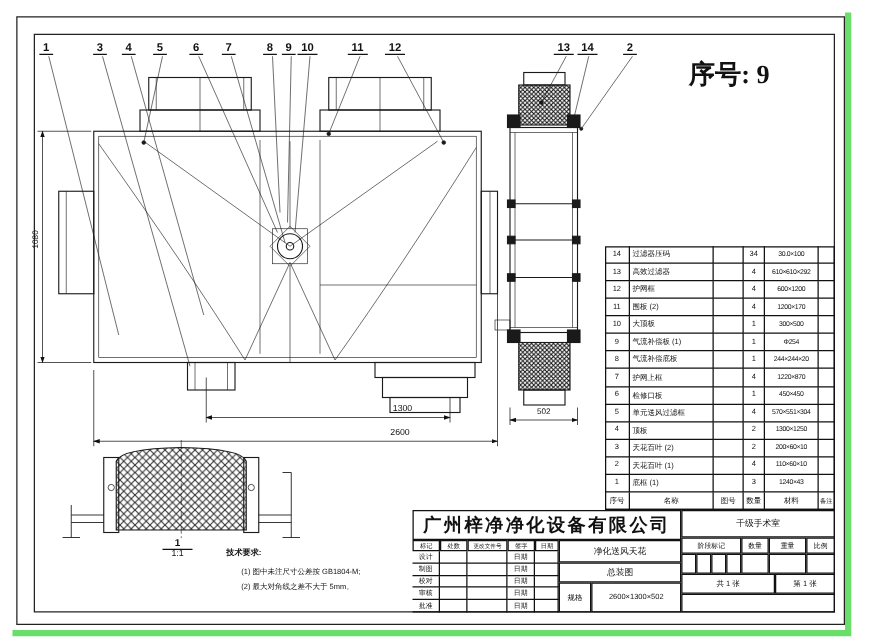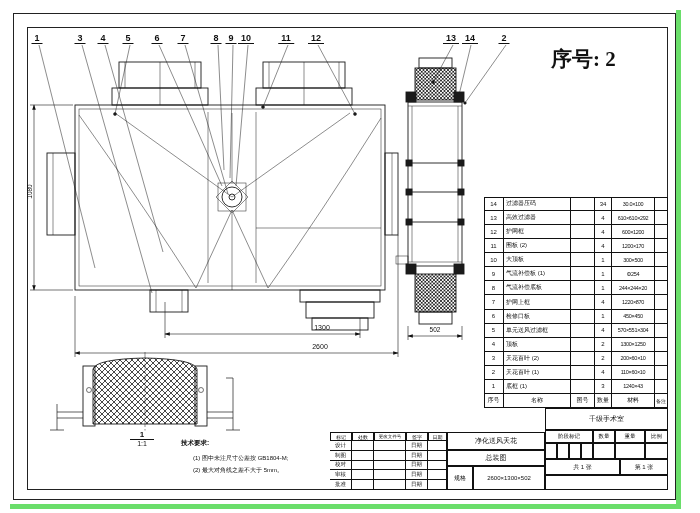--- a/index.html
+++ b/index.html
@@ -174,21 +174,21 @@
       <line x1="506" y1="45" x2="465" y2="103"></line>
       <circle cx="115" cy="114" r="1.5"></circle>
         <circle cx="263" cy="107" r="1.5"></circle>
       <circle cx="355" cy="114" r="1.5"></circle>
         <circle cx="433" cy="82" r="1.5"></circle>
       <circle cx="459" cy="95" r="1.3"></circle>
         <circle cx="465" cy="103" r="1.3"></circle>
     </g>
   </svg>
 
-  <div class="txt" style="left:551px;top:45px;font-size:21px;font-weight:bold;font-family:'Liberation Serif',serif;">序号: 2</div>
+  <div class="txt" style="left:551px;top:45px;font-size:21px;font-weight:bold;font-family:'Liberation Serif',serif;">序号: 9</div>
 
   <span class="balloon" style="left:37px;top:33px;">1</span>
   <span class="balloon" style="left:80px;top:33px;">3</span>
   <span class="balloon" style="left:103px;top:33px;">4</span>
   <span class="balloon" style="left:128px;top:33px;">5</span>
   <span class="balloon" style="left:157px;top:33px;">6</span>
   <span class="balloon" style="left:183px;top:33px;">7</span>
   <span class="balloon" style="left:216px;top:33px;">8</span>
   <span class="balloon" style="left:231px;top:33px;">9</span>
   <span class="balloon" style="left:246px;top:33px;">10</span>
@@ -331,20 +331,21 @@
 
   <div class="bom-row" style="top:394px;height:14px;">
     <div class="c c-no">序号</div>
     <div class="c c-name" style="justify-content:center;padding-left:0;">名称</div>
     <div class="c c-dwg">图号</div>
     <div class="c c-qty">数量</div>
     <div class="c c-size" style="font-size:6px;">材料</div>
     <div class="c c-rem" style="font-size:5px;">备注</div>
   </div>
 
+  <div class="tb" style="left:330px;top:408px;width:215px;height:24px;font-size:14.5px;font-weight:bold;letter-spacing:2px;">广州梓净净化设备有限公司</div>
   <div class="tb" style="left:545px;top:408px;width:123px;height:22px;font-size:7px;">千级手术室</div>
 
   <div class="tb" style="left:330px;top:432px;width:22px;height:9px;font-size:5px;">标记</div>
   <div class="tb" style="left:352px;top:432px;width:22px;height:9px;font-size:5px;">处数</div>
   <div class="tb" style="left:374px;top:432px;width:32px;height:9px;font-size:4.5px;">更改文件号</div>
   <div class="tb" style="left:406px;top:432px;width:22px;height:9px;font-size:5px;">签字</div>
   <div class="tb" style="left:428px;top:432px;width:19px;height:9px;font-size:5px;">日期</div>
 
   <div class="rev-row" style="top: 441px;">
       <div class="r r1">设计</div>

